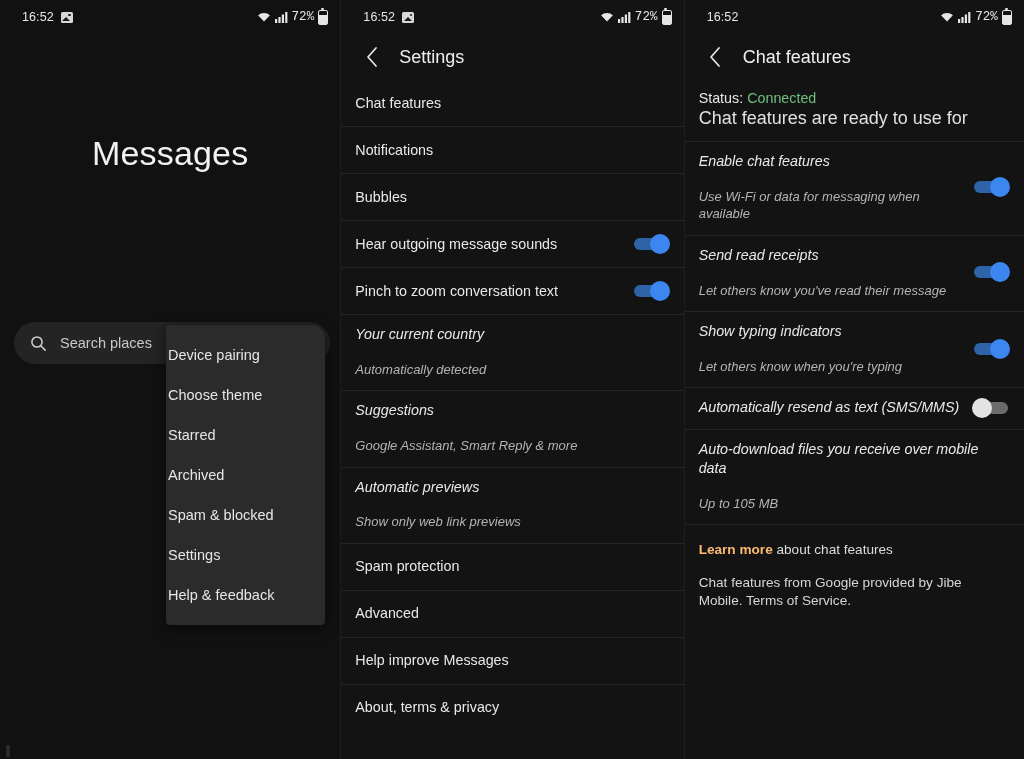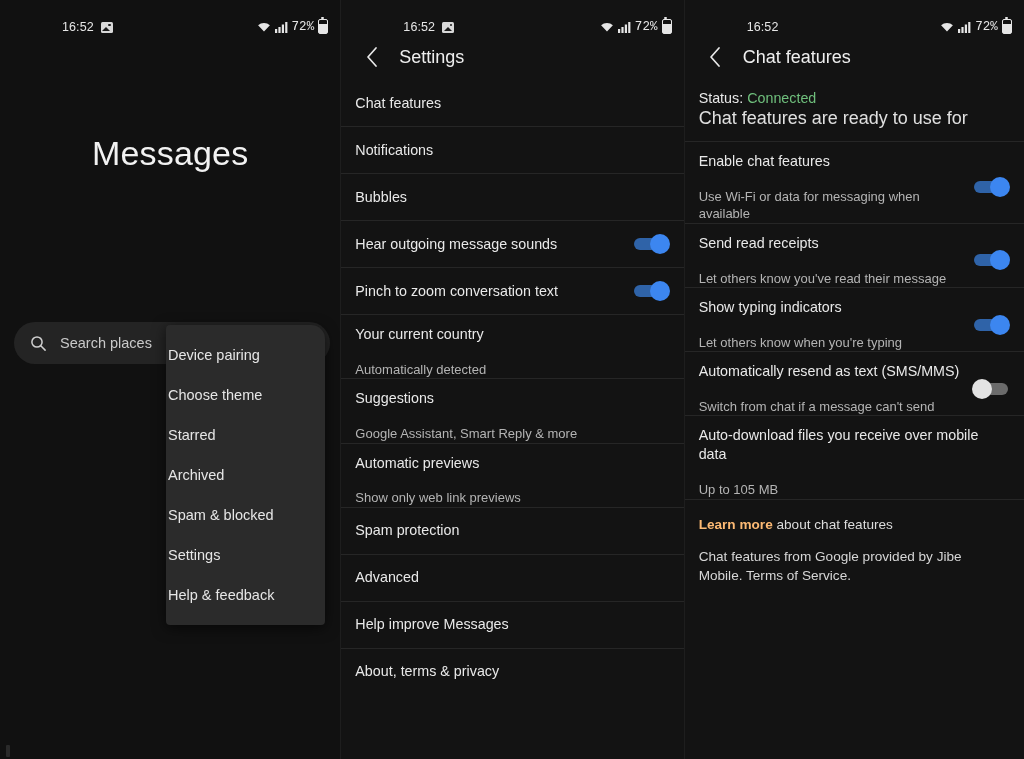--- a/index.html
+++ b/index.html
@@ -11,24 +11,23 @@
   }
   .screen{position:relative;width:1024px;height:759px;display:flex;}
 
   .panel{position:relative;height:759px;background:#121212;overflow:hidden;}
   .panel.p1{width:341px;background:#111111;}
   .panel.p2{width:343px;background:#131313;border-left:1px solid #1e1e1e;}
   .panel.p3{width:340px;background:#131313;border-left:1px solid #1e1e1e;}
 
   
   .statusbar{
-    height:34px;display:flex;align-items:flex-end;
+    height:34px;display:flex;align-items:center;
     padding:0 12px 0 22px;font-size:12.5px;color:#e6e6e6;
     letter-spacing:.1px;
-    margin-left:40px;
   }
   .sb-left{display:flex;align-items:center;gap:7px;}
   .sb-right{margin-left:auto;display:flex;align-items:center;gap:4px;font-size:12.5px;}
   .img-icon{
     width:12px;height:11px;background:#d8d8d8;border-radius:1.5px;
     position:relative;display:inline-block;
   }
   .img-icon:after{
     content:"";position:absolute;left:1.5px;bottom:1.5px;
     width:0;height:0;border-left:4px solid transparent;border-right:4px solid transparent;
@@ -78,21 +77,21 @@
     font-size:14.5px;color:#e6e6e6;cursor:default;
   }
 
   
   .list{padding:0;}
   .row{
     position:relative;display:flex;align-items:center;
     padding:0 16px 0 14px;min-height:46px;
     border-bottom:1px solid #262626;cursor:default;
   }
-  .row.tall{min-height:auto;padding-top:10px;padding-bottom:0;align-items:flex-end;}
+  .row.tall{min-height:auto;padding-top:10px;padding-bottom:12px;align-items:flex-end;font-style:italic;}
   .row-texts{flex:1;min-width:0;}
   .row-title{font-size:14.3px;color:#e9e9e9;line-height:1.32;}
   .row-sub{font-size:13px;color:#b4b4b4;line-height:1.34;margin-top:17px;}
   .row.plain{min-height:46px;align-items:center;}
 
   
   .toggle{position:relative;width:34px;height:14px;flex:0 0 auto;margin-left:14px;}
   .toggle .track{
     position:absolute;left:0;top:1px;width:30px;height:12px;border-radius:7px;
   }
@@ -370,21 +369,20 @@
           <div class="toggle on">
             <div class="track"></div>
             <div class="thumb"></div>
           </div>
         </div>
       </div>
 
       <div class="row tall">
         <div class="row-texts">
           <div class="row-title">Automatically resend as text (SMS/MMS)</div>
-          <div class="row-sub">Switch from chat if a message can't send</div>
         </div>
         <div class="toggle-wrap">
           <div class="toggle off">
             <div class="track"></div>
             <div class="thumb"></div>
           </div>
         </div>
       </div>
 
       <div class="row tall">

